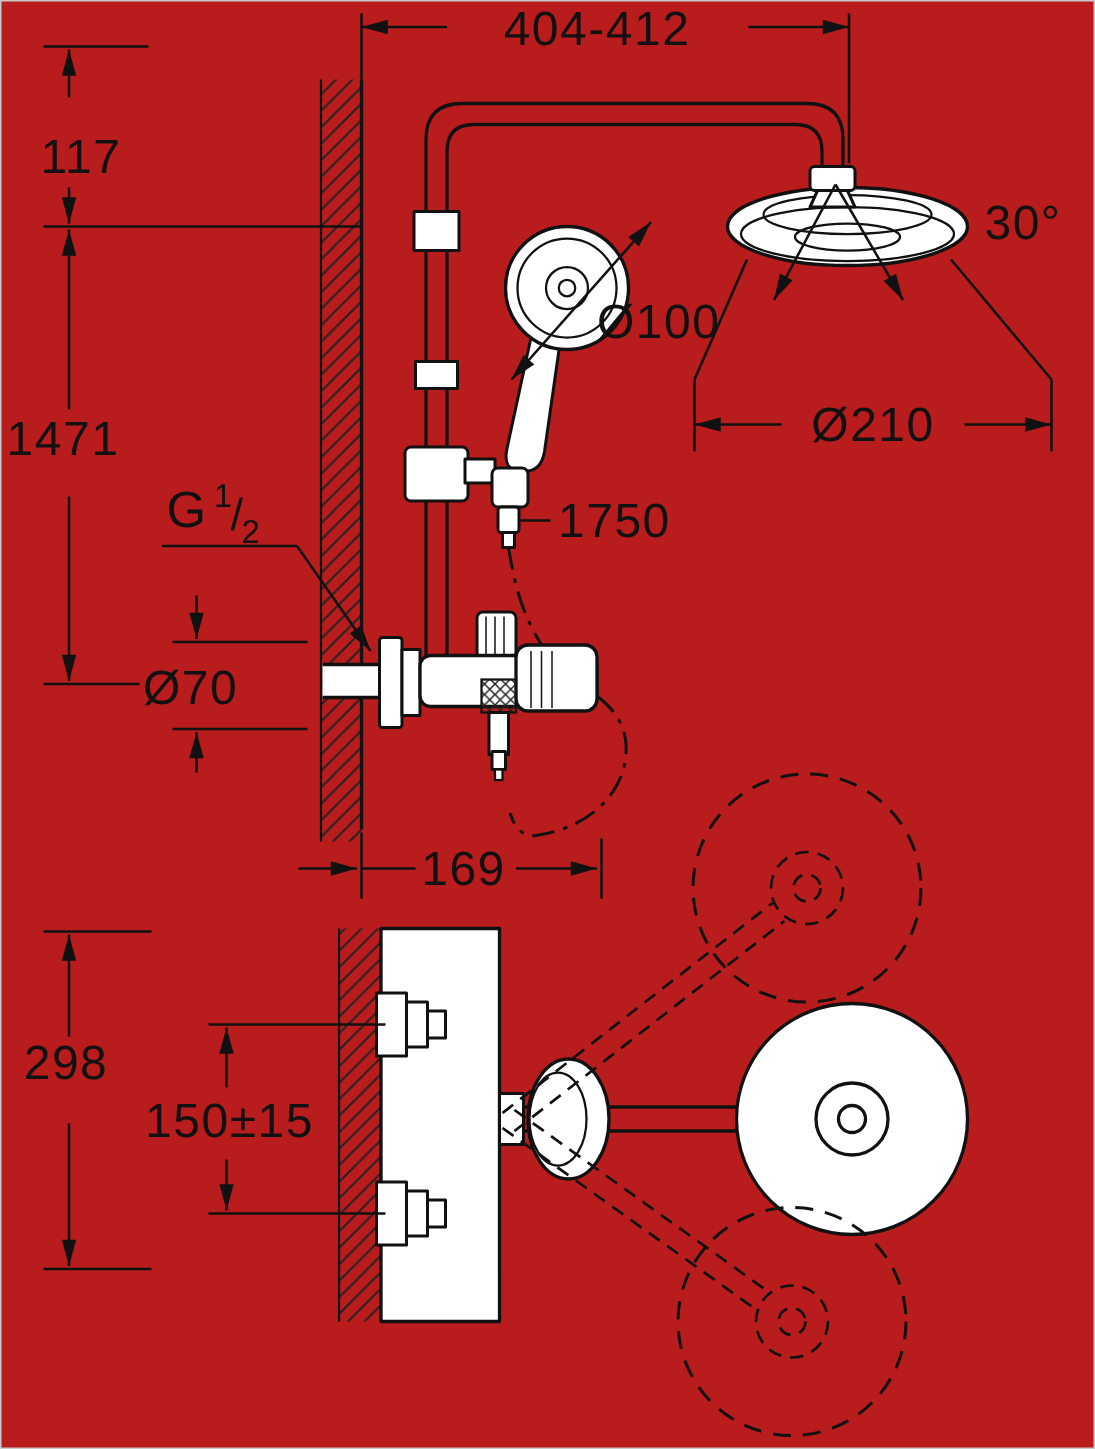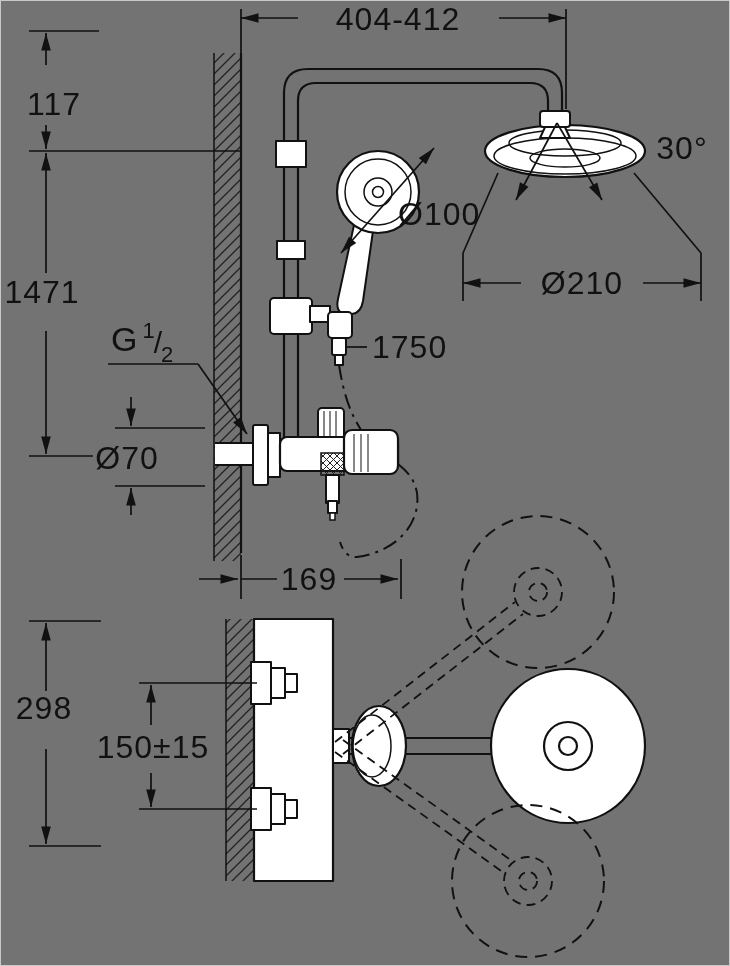--- a/index.html
+++ b/index.html
@@ -1,17 +1,17 @@
 <!DOCTYPE html>
 <html><head>
 <meta charset="utf-8">
 <style>
   html,body{margin:0;padding:0;background:#fff;}
   .canvas{
-    position:relative;width:730px;height:966px;background:#737373;
+    position:relative;width:730px;height:966px;background:#b91c1c;
     border:1px solid #c9c9c9;box-sizing:border-box;overflow:hidden;
     font-family:"Liberation Sans",sans-serif;
   }
   svg{display:block;}
   .t{font-family:"Liberation Sans",sans-serif;fill:#111;font-size:32px;letter-spacing:1px;}
   .obj{stroke:#111;stroke-width:2.2;fill:none;stroke-linejoin:round;}
   .objw{stroke:#111;stroke-width:2.2;fill:#fff;stroke-linejoin:round;}
   .part{stroke:#111;stroke-width:2;fill:#fff;stroke-linejoin:round;}
   .thin{stroke:#111;stroke-width:1.5;fill:none;}
   .dim{stroke:#111;stroke-width:1.7;fill:none;}

